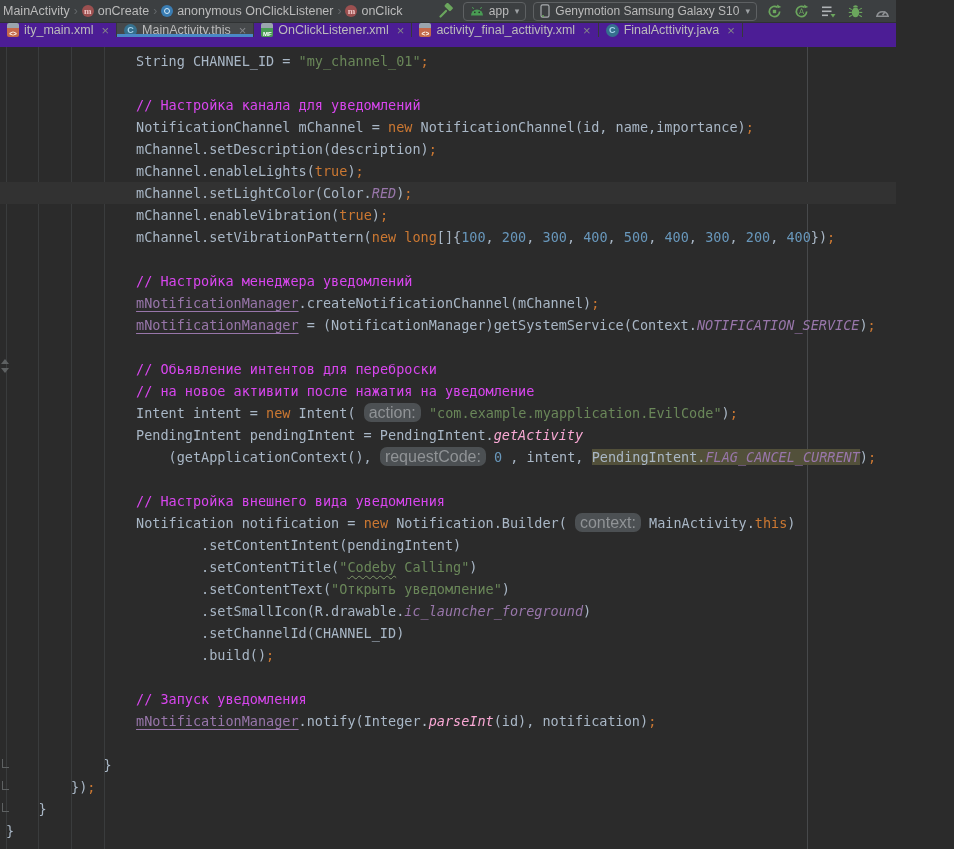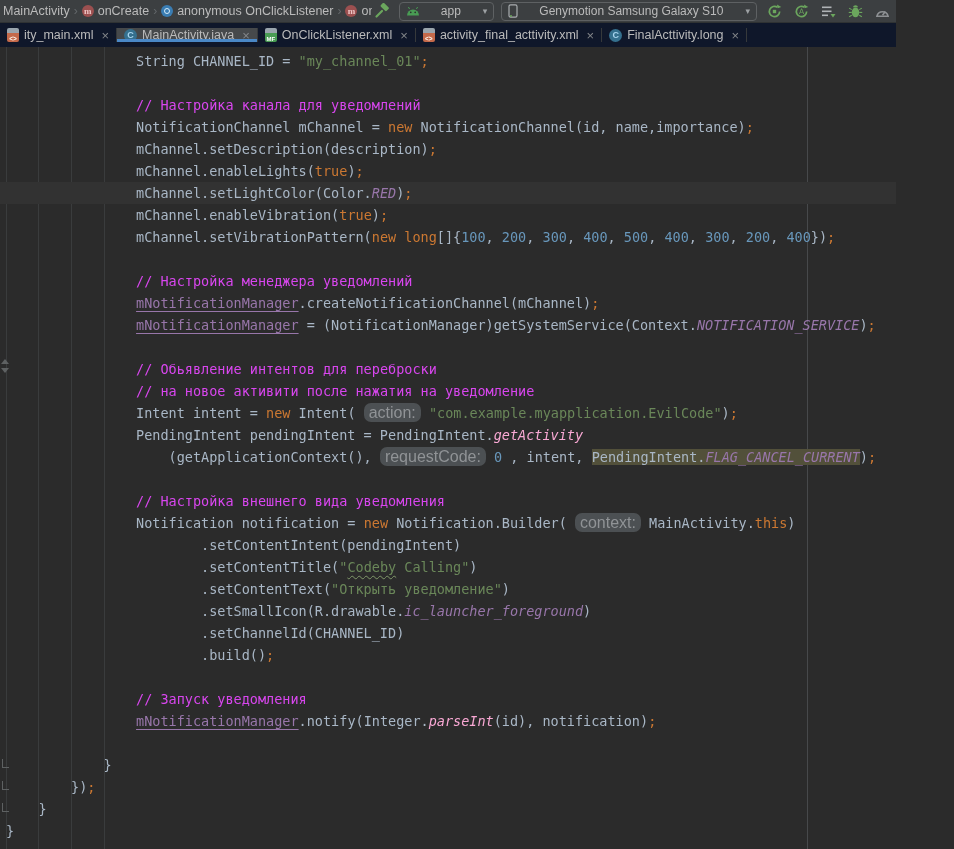--- a/index.html
+++ b/index.html
@@ -7,39 +7,39 @@
           font-family:"Liberation Sans",sans-serif;-webkit-font-smoothing:antialiased;}
 
   
   .navbar{height:22px;background:#3C3F41;display:flex;align-items:center;justify-content:space-between;
           padding:0 2px 0 2px;border-bottom:1px solid #2F3233;}
   .breadcrumbs{display:flex;align-items:center;font-size:12.5px;color:#BBBBBB;white-space:nowrap;overflow:hidden;}
   .crumb{display:flex;align-items:center;gap:4px;padding:0 1px;cursor:default;}
   .crumb-sep{color:#63676A;font-size:12px;margin:0 3px;}
   .toolbar{display:flex;align-items:center;gap:7px;padding-right:2px;}
   .tb-btn{display:inline-flex;align-items:center;justify-content:center;width:20px;height:18px;}
-  .combo{display:flex;align-items:center;gap:21px;height:17px;border:1px solid #5E6163;border-radius:4px;
+  .combo{display:flex;align-items:center;gap:5px;height:17px;border:1px solid #5E6163;border-radius:4px;
          padding:0 6px;font-size:12px;color:#BBBBBB;background:#3C3F41;white-space:nowrap;}
   .combo .caret{color:#9DA1A4;font-size:9px;margin-left:1px;}
 
   
   .icon{display:inline-flex;align-items:center;justify-content:center;position:relative;flex:0 0 auto;}
   .icon-method{width:12px;height:12px;border-radius:50%;background:#9C5050;color:#EFC6C6;
                font-size:9px;font-weight:bold;font-family:"Liberation Serif",serif;}
   .icon-anonymous-class{width:12px;height:12px;border-radius:50%;background:#3A7DB3;}
   .icon-anonymous-class::after{content:"";position:absolute;inset:3px;border:1.5px solid #D6EAF8;border-radius:50%;}
   .icon-java-class{width:13px;height:13px;border-radius:50%;background:#35708E;color:#A8D4EE;
                    font-size:9px;font-weight:bold;}
   .icon-manifest{width:12px;height:14px;border-radius:2px;color:#FFFFFF;font-size:6px;font-weight:bold;
                  background:linear-gradient(#9AA5AD 0 5px,#499C54 5px 100%);align-items:flex-end;justify-content:center;}
   .icon-xml{width:12px;height:14px;border-radius:2px;color:#FFF7EE;font-size:6.5px;font-weight:bold;
             background:linear-gradient(#9AA5AD 0 5px,#C4694A 5px 100%);align-items:flex-end;justify-content:center;}
 
   
-  .tabbar{height:24px;background:#0f172a;display:flex;align-items:center;border-bottom:1px solid #2F3233;}
+  .tabbar{height:24px;background:#4c1d95;display:flex;align-items:flex-start;border-bottom:1px solid #2F3233;}
   .tab{display:flex;align-items:center;gap:5px;padding:0 7px;font-size:12.5px;color:#BBBBBB;
        position:relative;border-right:1px solid #36393B;cursor:default;}
   .tab.active{background:#46494B;}
   .tab.active::after{content:"";position:absolute;left:0;right:0;bottom:0;height:3px;background:#4A88C7;}
   .tab .close{color:#84878A;font-size:13px;line-height:1;margin-left:3px;}
 
   
   .editor{position:absolute;top:47px;left:0;right:0;bottom:0;background:#2B2B2B;overflow:hidden;}
   .guide{position:absolute;top:0;bottom:0;width:1px;background:#3A3C3D;}
   .g0{left:6px}.g1{left:38px}.g2{left:71px}.g3{left:104px}
@@ -172,36 +172,36 @@
   </div>
 
   <div class="tabbar">
       <div class="tab">
         <span class="icon icon-xml">&lt;&gt;</span>
         <span>ity_main.xml</span>
         <span class="close">×</span>
       </div>
       <div class="tab active">
         <span class="icon icon-java-class">C</span>
-        <span>MainActivity.java</span>
+        <span>MainActivity.this</span>
         <span class="close">×</span>
       </div>
       <div class="tab">
         <span class="icon icon-manifest">MF</span>
         <span>OnClickListener.xml</span>
         <span class="close">×</span>
       </div>
       <div class="tab">
         <span class="icon icon-xml">&lt;&gt;</span>
         <span>activity_final_acttivity.xml</span>
         <span class="close">×</span>
       </div>
       <div class="tab">
         <span class="icon icon-java-class">C</span>
-        <span>FinalActtivity.long</span>
+        <span>FinalActtivity.java</span>
         <span class="close">×</span>
       </div>
     </div>
 
   <div class="editor">
     <div class="guide g0"></div>
     <div class="guide g1"></div>
     <div class="guide g2"></div>
     <div class="guide g3"></div>
     <div class="margin-line"></div>

